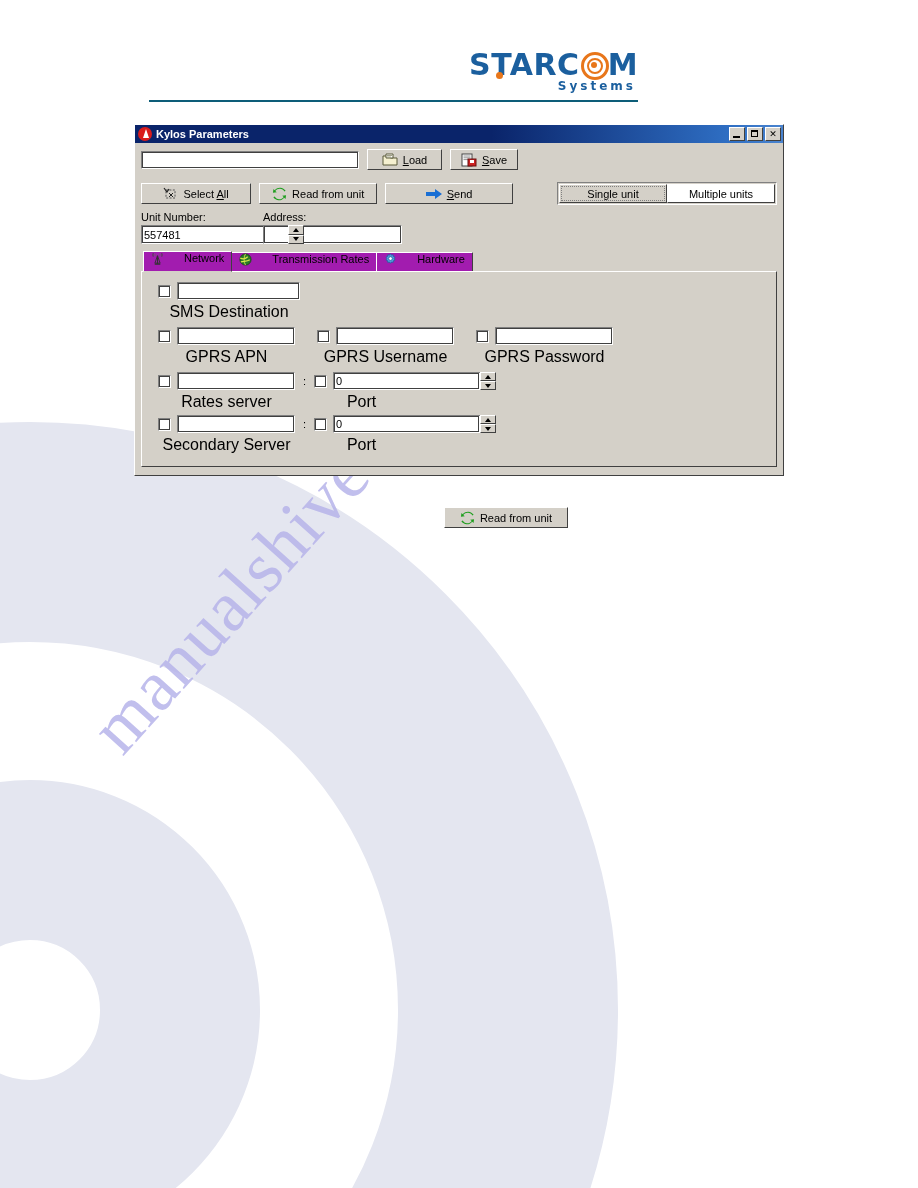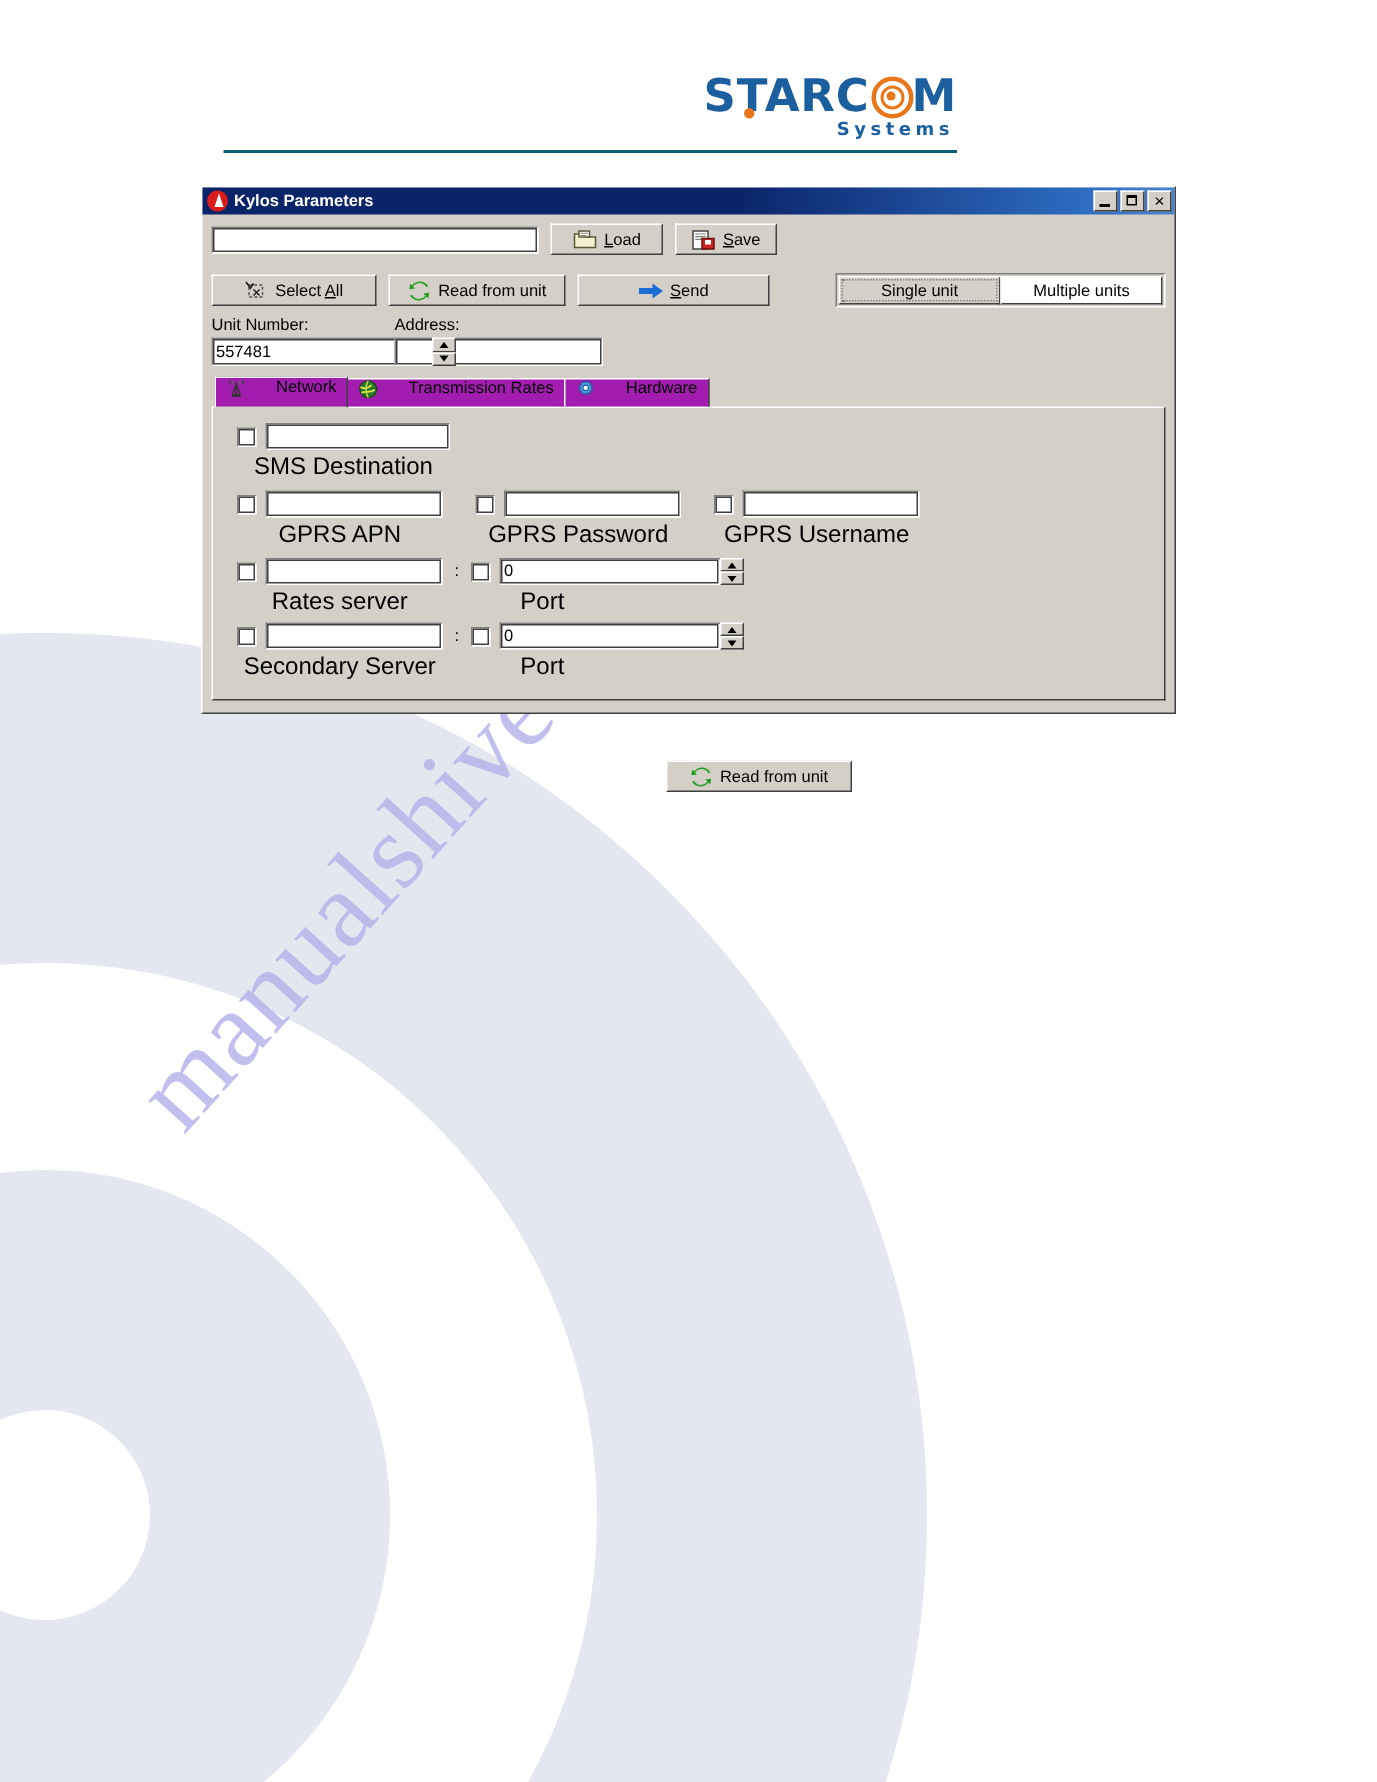--- a/index.html
+++ b/index.html
@@ -618,29 +618,29 @@
             <input class="w2k-input apn-input" type="text" value="" style="">
           </span>
           <span class="flabel">GPRS APN</span>
         </div>
 
         <div class="fgroup">
           <span class="fline">
             <span class="w2k-check"></span>
             <input class="w2k-input apn-input" type="text" value="" style="">
           </span>
-          <span class="flabel">GPRS Password</span>
+          <span class="flabel">GPRS Username</span>
         </div>
 
         <div class="fgroup">
           <span class="fline">
             <span class="w2k-check"></span>
             <input class="w2k-input apn-input" type="text" value="" style="">
           </span>
-          <span class="flabel">GPRS Username</span>
+          <span class="flabel">GPRS Password</span>
         </div>
       </div>
 
       <div class="net-server-row">
         <div class="fgroup">
           <span class="fline">
             <span class="w2k-check"></span>
             <input class="w2k-input server-input" type="text" value="" style="">
           </span>
           <span class="flabel">Rates server</span>

